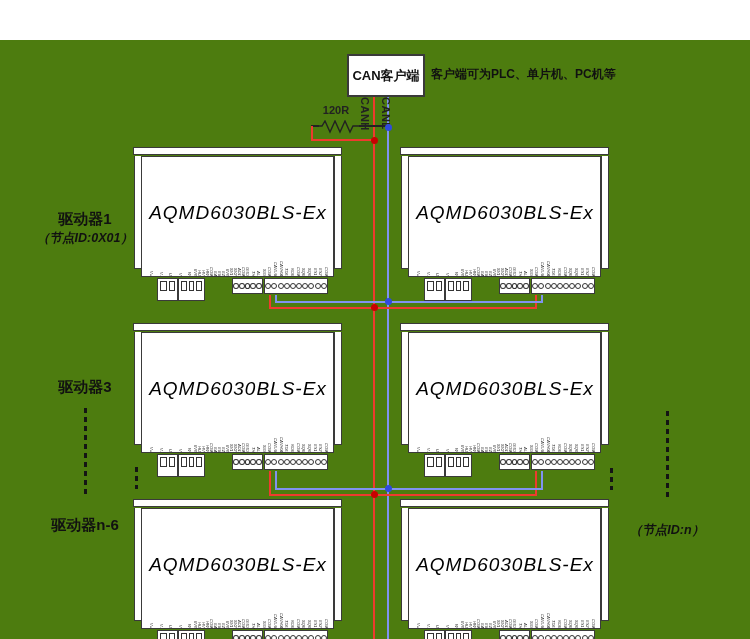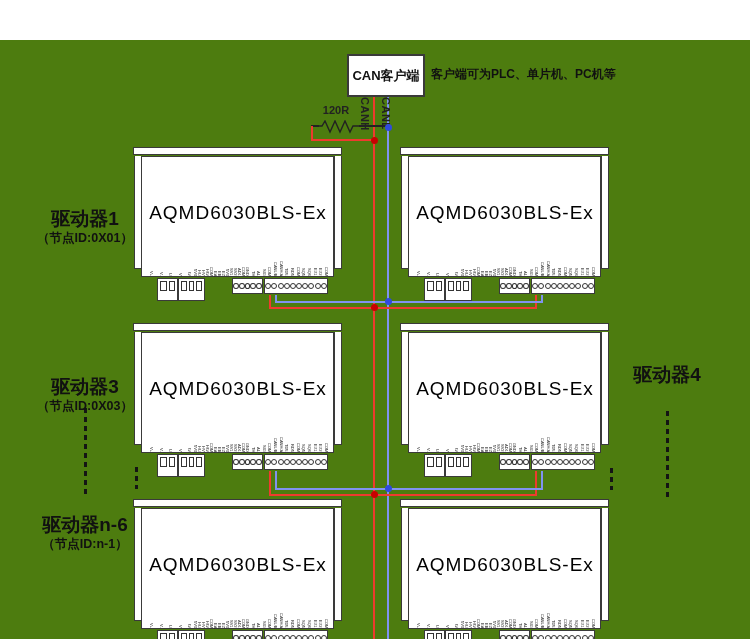--- a/index.html
+++ b/index.html
@@ -19,41 +19,41 @@
   .v{width:2px;} .h{height:2px;}
   .dot{position:absolute;width:7px;height:7px;border-radius:50%;}
   .dot.r{background:var(--canh-dot);} .dot.b{background:var(--canl-dot);}
   .vlabel{position:absolute;writing-mode:vertical-rl;font-size:11px;font-weight:bold;color:#222;letter-spacing:0.5px;}
   .res-label{position:absolute;left:313px;top:64px;width:46px;text-align:center;font-size:11px;font-weight:bold;color:#222;}
   .res-zigzag{position:absolute;left:317px;top:80px;}
   
   .dash{position:absolute;width:3px;background:repeating-linear-gradient(to bottom,#141414 0 5px,transparent 5px 9px);}
   .dash.thin{width:3px;}
   
-  .driver{position:absolute;width:210px;height:158px;}
+  .driver{position:absolute;width:210px;height:158px;font-style:italic;}
   .col-left{left:133px;} .col-right{left:400px;}
   .row1{top:107px;} .row2{top:283px;} .row3{top:459px;}
   .d-bar{position:absolute;left:0;top:0;width:207px;height:6px;border:1.5px solid var(--ink);background:#fff;}
   .d-ear{position:absolute;top:9px;width:6px;height:112px;border:1.5px solid var(--ink);border-top:none;background:#fff;}
   .d-ear.l{left:1px;} .d-ear.r{right:1px;}
   .d-body{position:absolute;left:8px;top:9px;width:191px;height:119px;border:1.5px solid var(--ink);background:#fff;}
   .d-title{position:absolute;left:0;width:210px;top:55px;text-align:center;font-size:19px;letter-spacing:1px;color:#000;}
   .pin-group{position:absolute;height:20px;top:109px;display:flex;justify-content:space-between;align-items:flex-end;}
   .pg-power{left:16px;width:42px;} .pg-hall{left:60px;width:50px;} .pg-sig{left:112px;width:26px;} .pg-comm{left:140px;width:55px;}
   .pin{writing-mode:vertical-rl;font-size:4px;line-height:1;color:#222;white-space:nowrap;}
   .tsq{position:absolute;top:131px;height:23px;border:1.5px solid var(--ink);background:#fff;display:flex;gap:2px;padding:2px 2px 0 2px;align-items:flex-start;box-sizing:border-box;}
   .tsqA{left:24px;width:21px;} .tsqB{left:45px;width:27px;}
   .hole-sq{width:5px;height:8px;border:1.2px solid #333;background:#fff;display:inline-block;}
   .tc{position:absolute;top:131px;height:16px;border:1.5px solid var(--ink);background:#fff;display:flex;justify-content:space-evenly;align-items:center;box-sizing:border-box;}
   .tc5{left:99px;width:31px;} .tc10{left:131px;width:64px;}
   .hole-c{width:4px;height:4px;border:1px solid #333;border-radius:50%;display:inline-block;}
   
   .dlabel{position:absolute;width:140px;text-align:center;color:#111;}
-  .dl-name{font-size:19px;font-weight:bold;line-height:20px;text-align:center;}
-  .dl-node{font-size:12.5px;font-weight:bold;line-height:19px;white-space:nowrap;}
+  .dl-name{font-size:15px;font-weight:bold;line-height:20px;text-align:center;}
+  .dl-node{font-size:12.5px;font-weight:bold;line-height:19px;white-space:nowrap;font-style:italic;}
   .row1-l{left:15px;top:169px;} .row1-r{left:597px;top:169px;}
   .row2-l{left:15px;top:337px;} .row2-r{left:597px;top:325px;}
   .row3-l{left:15px;top:475px;} .row3-r{left:597px;top:481px;}
 </style>
 </head>
 <body>
 
 <div id="canvas" style="--canh: #ee3b2e; --canl: #8093f0; --canh-dot: #c80000; --canl-dot: #2f4bdd;">
 
   <div class="client-box">CAN客户端</div>
@@ -106,30 +106,28 @@
   <div class="dash" style="left:666px;top:371px;height:86px;"></div>
   <div class="dash thin" style="left:135px;top:427px;height:22px;"></div>
   <div class="dash thin" style="left:610px;top:428px;height:22px;"></div>
 
   <div class="dlabel row1-l">
     <div class="dl-name">驱动器1</div>
     <div class="dl-node">（节点ID:0X01）</div>
   </div>
   <div class="dlabel row2-l">
     <div class="dl-name">驱动器3</div>
-    <div class="dl-node">（节点ID:0X03）</div>
   </div>
   <div class="dlabel row2-r">
-    <div class="dl-name">驱动器4</div>
   </div>
   <div class="dlabel row3-l">
     <div class="dl-name">驱动器n-6</div>
-    <div class="dl-node">（节点ID:n-1）</div>
   </div>
   <div class="dlabel row3-r">
+    <div class="dl-node">（节点ID:n）</div>
   </div>
 
 <div class="driver col-left row1">
     <div class="d-bar"></div>
     <div class="d-ear l"></div>
     <div class="d-ear r"></div>
     <div class="d-body"></div>
     <div class="d-title">AQMD6030BLS-Ex</div>
     <div class="pin-group pg-power">
         <span class="pin">V+</span>

